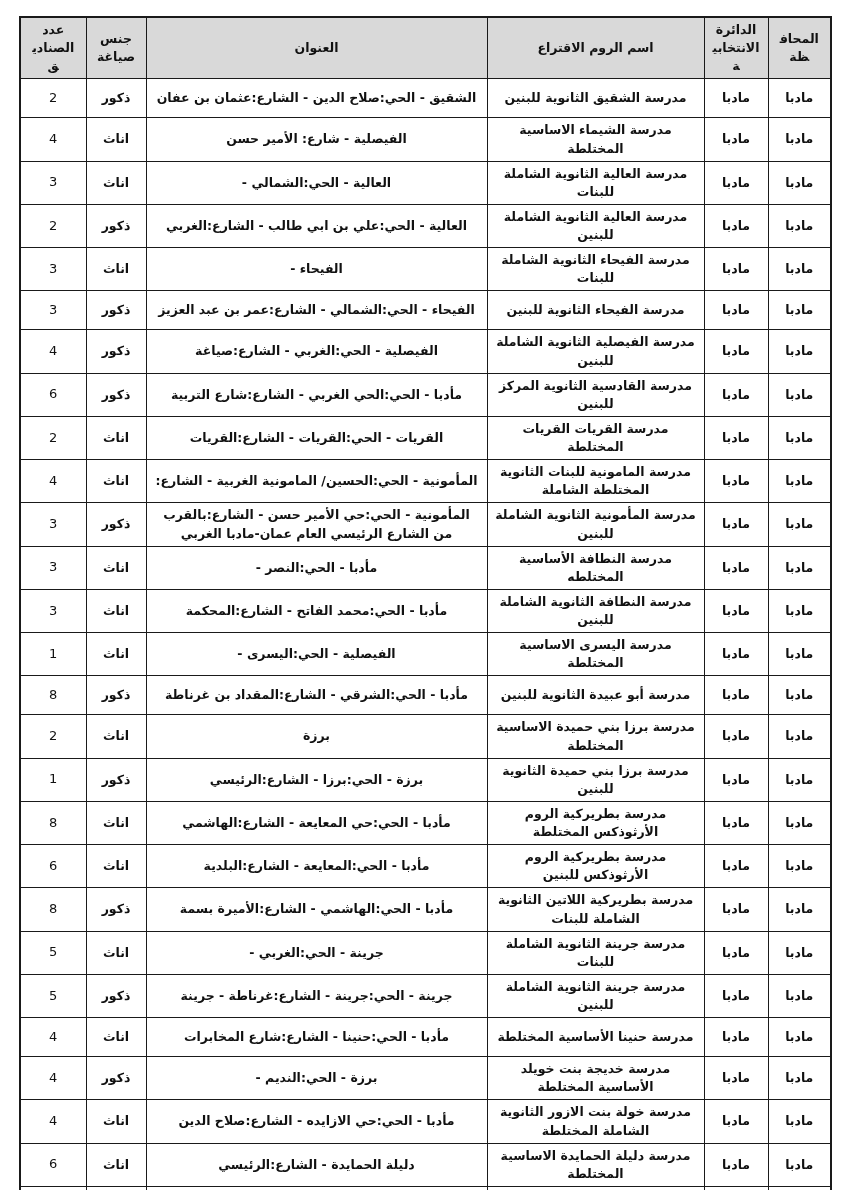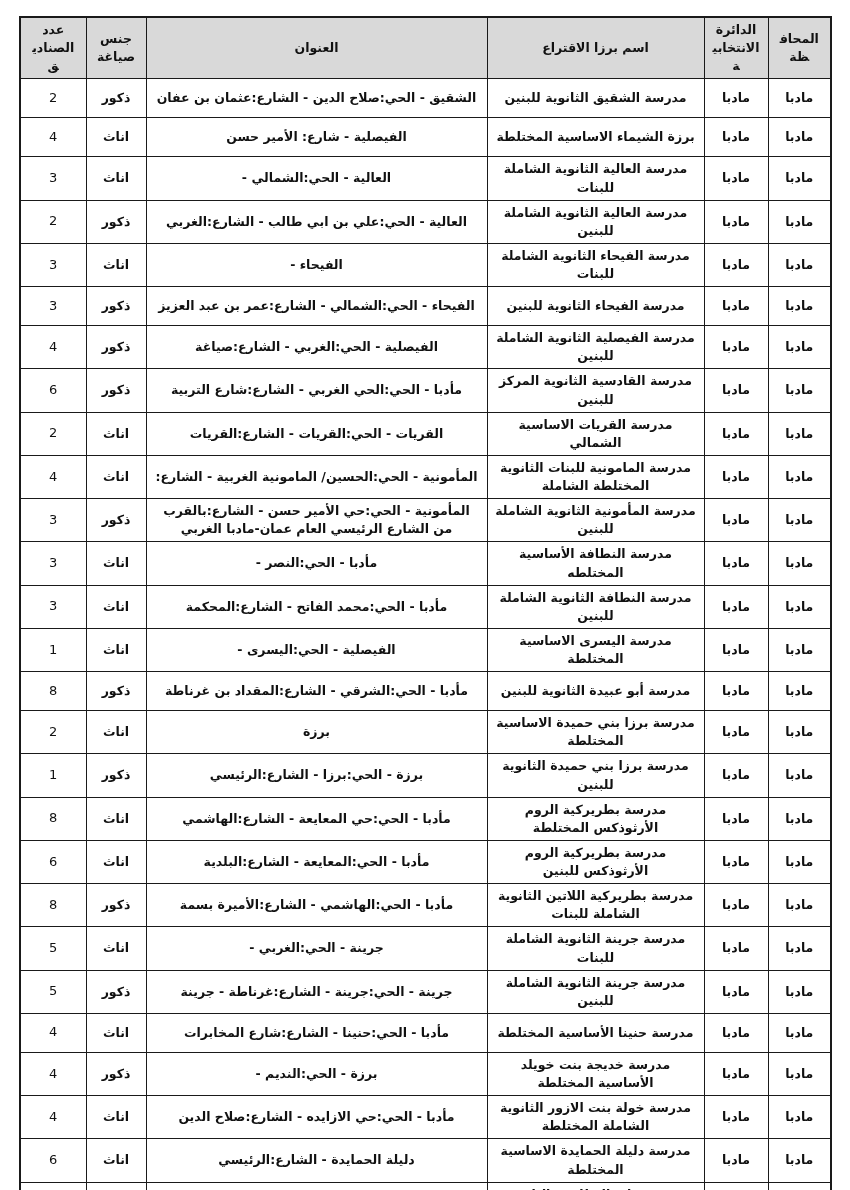--- a/index.html
+++ b/index.html
@@ -63,40 +63,40 @@
       <col style="width:64px">
       <col style="width:217px">
       <col style="width:341px">
       <col style="width:60px">
       <col style="width:66px">
     </colgroup>
     <thead>
       <tr>
         <th>المحافظة</th>
         <th>الدائرة الانتخابية</th>
-        <th>اسم برزا الاقتراع</th>
+        <th>اسم الروم الاقتراع</th>
         <th>العنوان</th>
         <th>جنس صياغة</th>
         <th>عدد الصناديق</th>
       </tr>
     </thead>
     <tbody>
   <tr>
     <td class="cell-governorate">مادبا</td>
     <td class="cell-district">مادبا</td>
     <td class="cell-center">مدرسة الشقيق الثانوية للبنين</td>
     <td class="cell-address">الشقيق - الحي:صلاح الدين - الشارع:عثمان بن عفان</td>
     <td class="cell-gender">ذكور</td>
     <td class="cell-boxes">2</td>
   </tr>
 
   <tr>
     <td class="cell-governorate">مادبا</td>
     <td class="cell-district">مادبا</td>
-    <td class="cell-center">برزة الشيماء الاساسية المختلطة</td>
+    <td class="cell-center">مدرسة الشيماء الاساسية المختلطة</td>
     <td class="cell-address">الفيصلية  - شارع: الأمير حسن</td>
     <td class="cell-gender">اناث</td>
     <td class="cell-boxes">4</td>
   </tr>
 
   <tr>
     <td class="cell-governorate">مادبا</td>
     <td class="cell-district">مادبا</td>
     <td class="cell-center">مدرسة العالية الثانوية الشاملة للبنات</td>
     <td class="cell-address">العالية - الحي:الشمالي -</td>
@@ -145,21 +145,21 @@
     <td class="cell-district">مادبا</td>
     <td class="cell-center">مدرسة القادسية الثانوية المركز للبنين</td>
     <td class="cell-address">مأدبا - الحي:الحي الغربي - الشارع:شارع التربية</td>
     <td class="cell-gender">ذكور</td>
     <td class="cell-boxes">6</td>
   </tr>
 
   <tr>
     <td class="cell-governorate">مادبا</td>
     <td class="cell-district">مادبا</td>
-    <td class="cell-center">مدرسة القريات الاساسية الشمالي</td>
+    <td class="cell-center">مدرسة القريات القريات المختلطة</td>
     <td class="cell-address">القريات - الحي:القريات - الشارع:القريات</td>
     <td class="cell-gender">اناث</td>
     <td class="cell-boxes">2</td>
   </tr>
 
   <tr>
     <td class="cell-governorate">مادبا</td>
     <td class="cell-district">مادبا</td>
     <td class="cell-center">مدرسة المامونية للبنات الثانوية المختلطة الشاملة</td>
     <td class="cell-address">المأمونية - الحي:الحسين/ المامونية الغربية - الشارع:</td>

